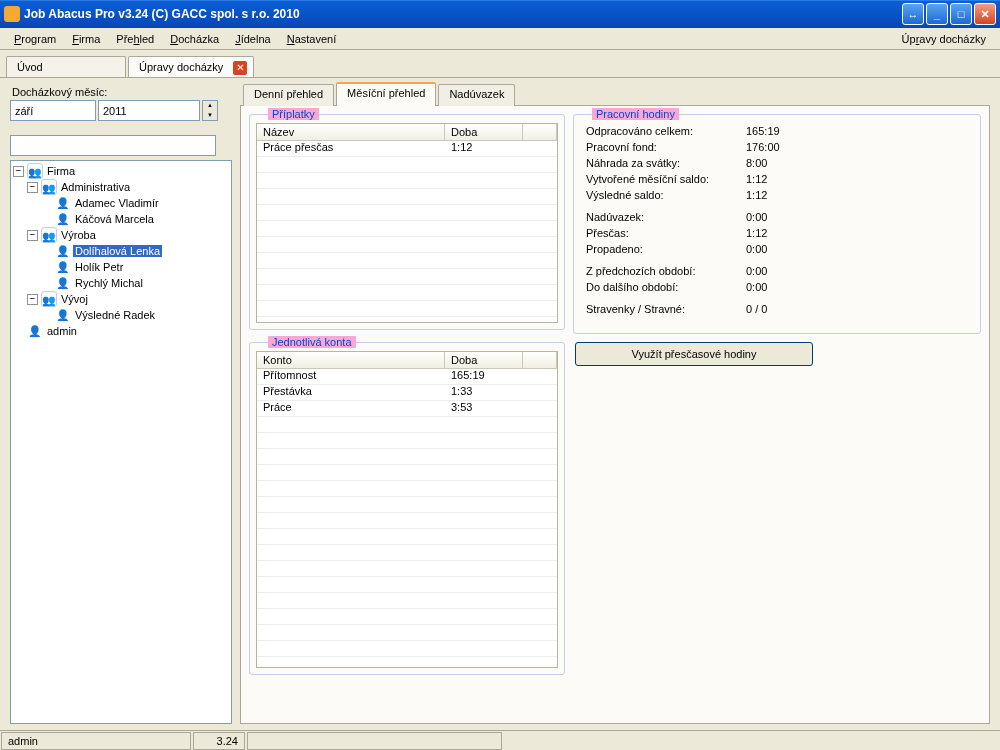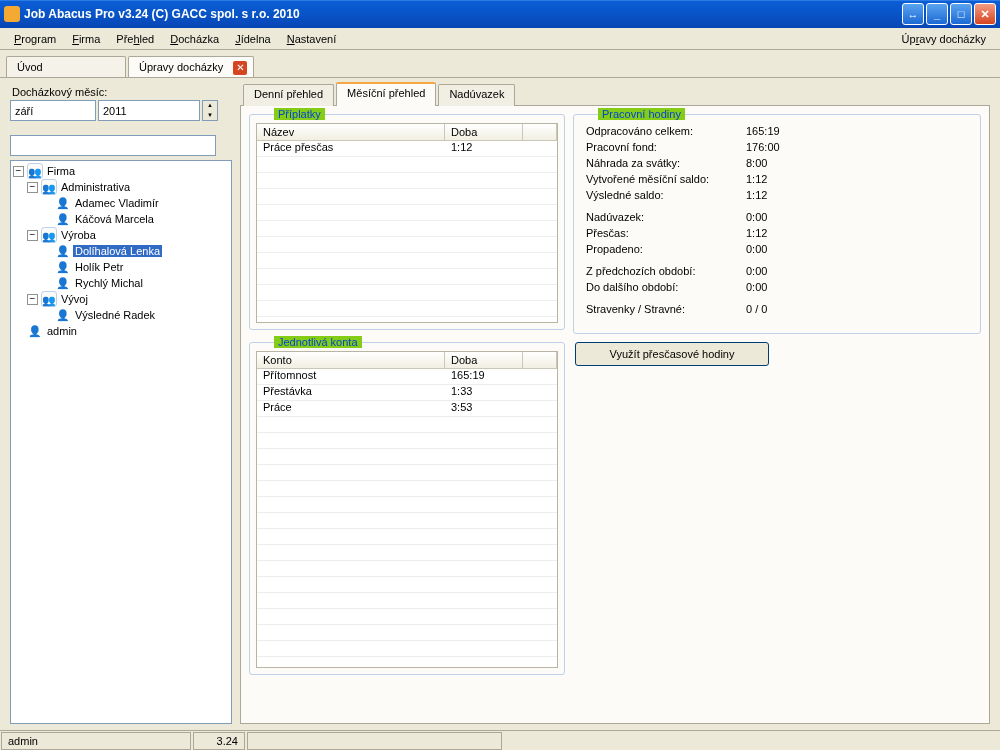--- a/index.html
+++ b/index.html
@@ -43,36 +43,36 @@
 
 .right { flex: 1; padding: 6px 10px 6px 2px; display: flex; flex-direction: column; }
 .subtabs { display: flex; height: 22px; margin-left: 3px; }
 .stab { border: 1px solid #aca899; padding: 3px 10px; background: #f1efe4; border-bottom: none; margin-right: 2px; border-radius: 2px 2px 0 0; position: relative; }
 .stab.active { background: #fcfbf7; border-top: 2px solid #f7a644; margin-top: -2px; z-index: 2; }
 .subpanel { flex: 1; border: 1px solid #aca899; background: #fcfbf7; margin-top: -1px; padding: 8px; display: flex; gap: 8px; }
 .col1 { width: 316px; display: flex; flex-direction: column; gap: 12px; }
 .col2 { flex: 1; display: flex; flex-direction: column; gap: 8px; }
 
 .group { border: 1px solid #bfd0e8; border-radius: 3px; position: relative; padding: 8px 6px 6px 6px; background: #fcfbf7; }
-.group .gtitle { position: absolute; top: -7px; left: 24px; background: #84cc16; color: #0046d5; padding: 0 4px; }
+.group .gtitle { position: absolute; top: -7px; left: 18px; background: #f9a8d4; color: #0046d5; padding: 0 4px; }
 .dg { border: 1px solid #bab5a2; background: #fff; }
 .dg .hdr { display: flex; background: linear-gradient(to bottom, #fff, #f1efe2); border-bottom: 1px solid #cbc7b8; }
 .dg .hdr .hc { padding: 2px 6px; border-right: 1px solid #cbc7b8; }
 .dg .row { display: flex; border-bottom: 1px solid #ededed; height: 16px; }
 .dg .row .c { padding: 0 6px; }
 .dg .row:nth-child(odd) { background: #fff; }
 .priplatky .dg { height: 200px; overflow: hidden; }
 .konta .dg { height: 317px; overflow: hidden; }
 
 .worktbl { padding: 0 6px; }
 .worktbl .r { display: flex; line-height: 16px; }
 .worktbl .r .k { width: 160px; }
 .worktbl .r .v { flex: 1; }
 .worktbl .gap { height: 6px; }
-.usebtn { width: 194px; height: 24px; border: 1px solid #003c74; background: #ece9d8; border-radius: 3px; align-self: flex-start; margin-left: 2px; }
+.usebtn { width: 238px; height: 24px; border: 1px solid #003c74; background: #ece9d8; border-radius: 3px; align-self: flex-start; margin-left: 2px; }
 
 .statusbar { height: 20px; background: #ece9d8; border-top: 1px solid #aca899; display: flex; align-items: center; position: absolute; bottom: 0; left: 0; width: 1000px; }
 .statusbar .cell { border: 1px solid #aca899; height: 18px; margin: 0 1px; padding: 0 6px; line-height: 16px; background: #ece9d8; }
 </style>
 </head>
 <body>
 
 <div class="titlebar">
   <div class="app-icon"></div>
   <div class="title">Job Abacus Pro v3.24 (C) GACC spol. s r.o. 2010</div>

